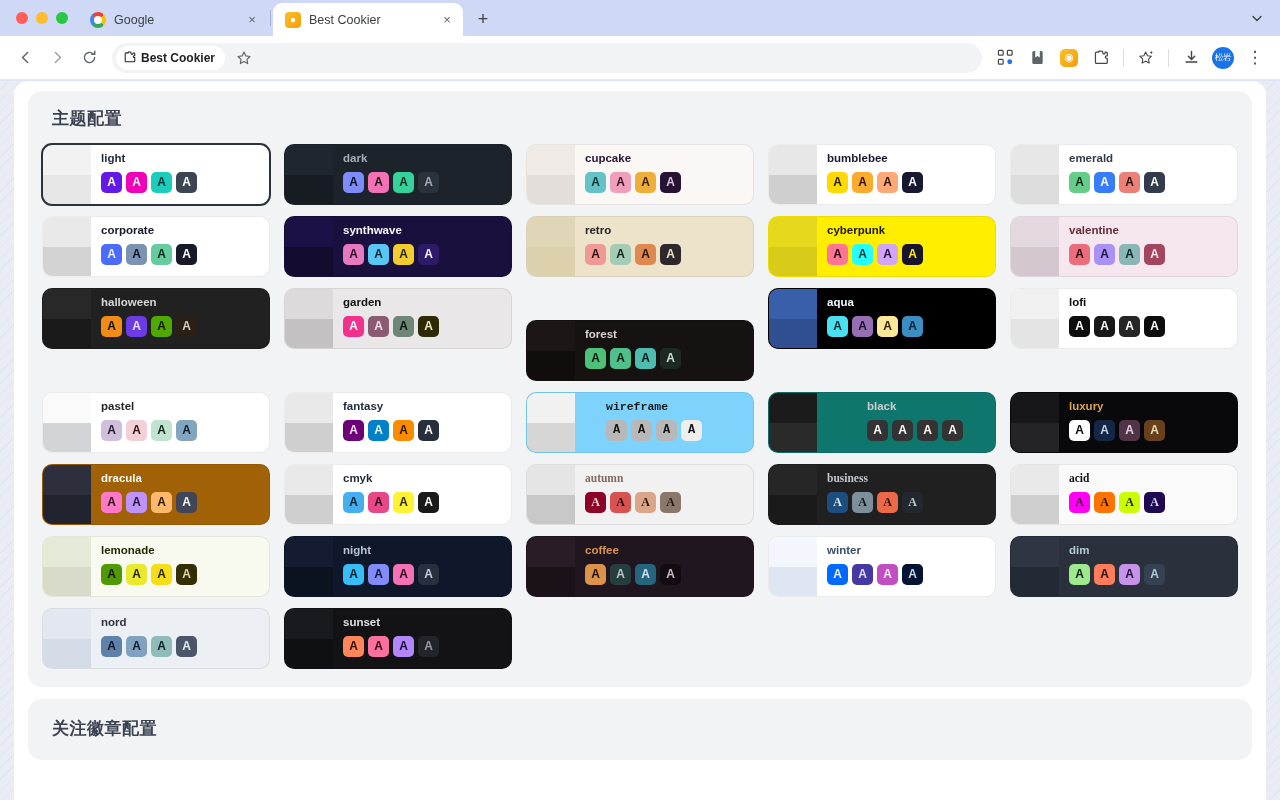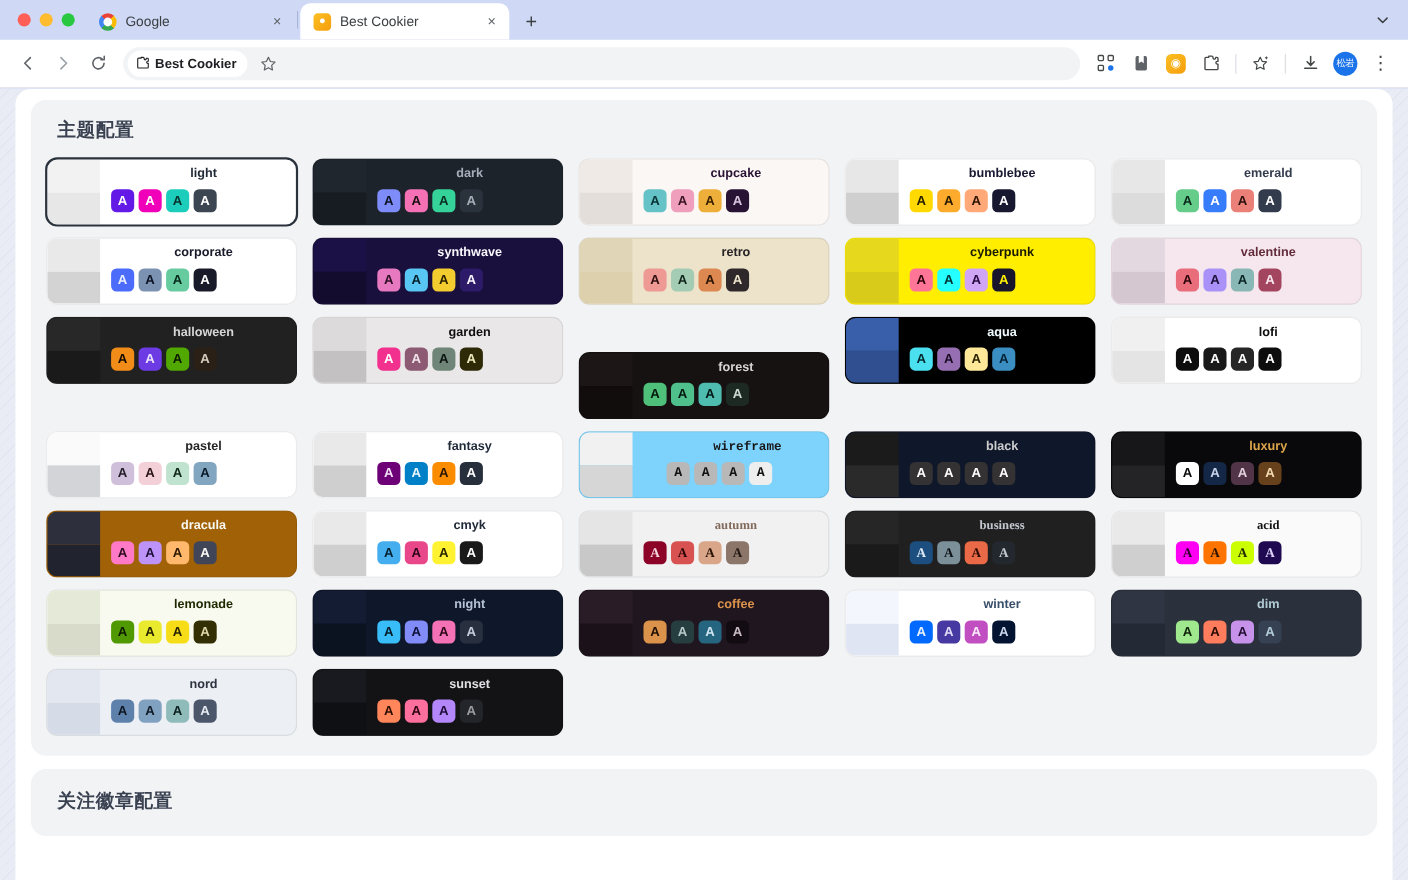--- a/index.html
+++ b/index.html
@@ -214,21 +214,20 @@
     width: 48px;
     flex: 0 0 48px;
     display: flex;
     flex-direction: column;
   }
   .card-strip .s { flex: 1 1 50%; }
   .card-body {
     flex: 1 1 auto;
     padding: 8px 0 0 10px;
     min-width: 0;
-    text-align: center;
   }
   .card-name {
     font-size: 11.5px;
     font-weight: 700;
     line-height: 1;
     margin-bottom: 7px;
     white-space: nowrap;
   }
   .swatches { display: flex; gap: 4px; }
   .swatch {
@@ -621,21 +620,21 @@
               <div class="card-body">
                 <div class="card-name font-mono" style="color: rgb(24, 24, 24);">wireframe</div>
                 <div class="swatches">
                   <div class="swatch font-mono" style="background: rgb(184, 184, 184); color: rgb(17, 17, 17);">A</div>
                   <div class="swatch font-mono" style="background: rgb(184, 184, 184); color: rgb(17, 17, 17);">A</div>
                   <div class="swatch font-mono" style="background: rgb(184, 184, 184); color: rgb(17, 17, 17);">A</div>
                   <div class="swatch font-mono" style="background: rgb(238, 238, 238); color: rgb(17, 17, 17);">A</div>
                 </div>
               </div>
             </div>
-            <div class="theme-card" style="background: #0f172a;">
+            <div class="theme-card" style="background: #0f766e; gap: 40px;">
               <div class="card-strip">
                 <div class="s" style="background: rgb(27, 27, 27);"></div>
                 <div class="s" style="background: rgb(42, 42, 42);"></div>
               </div>
               <div class="card-body">
                 <div class="card-name " style="color: rgb(204, 204, 204);">black</div>
                 <div class="swatches">
                   <div class="swatch " style="background: rgb(52, 50, 50); color: rgb(255, 255, 255);">A</div>
                   <div class="swatch " style="background: rgb(52, 50, 50); color: rgb(255, 255, 255);">A</div>
                   <div class="swatch " style="background: rgb(52, 50, 50); color: rgb(255, 255, 255);">A</div>

